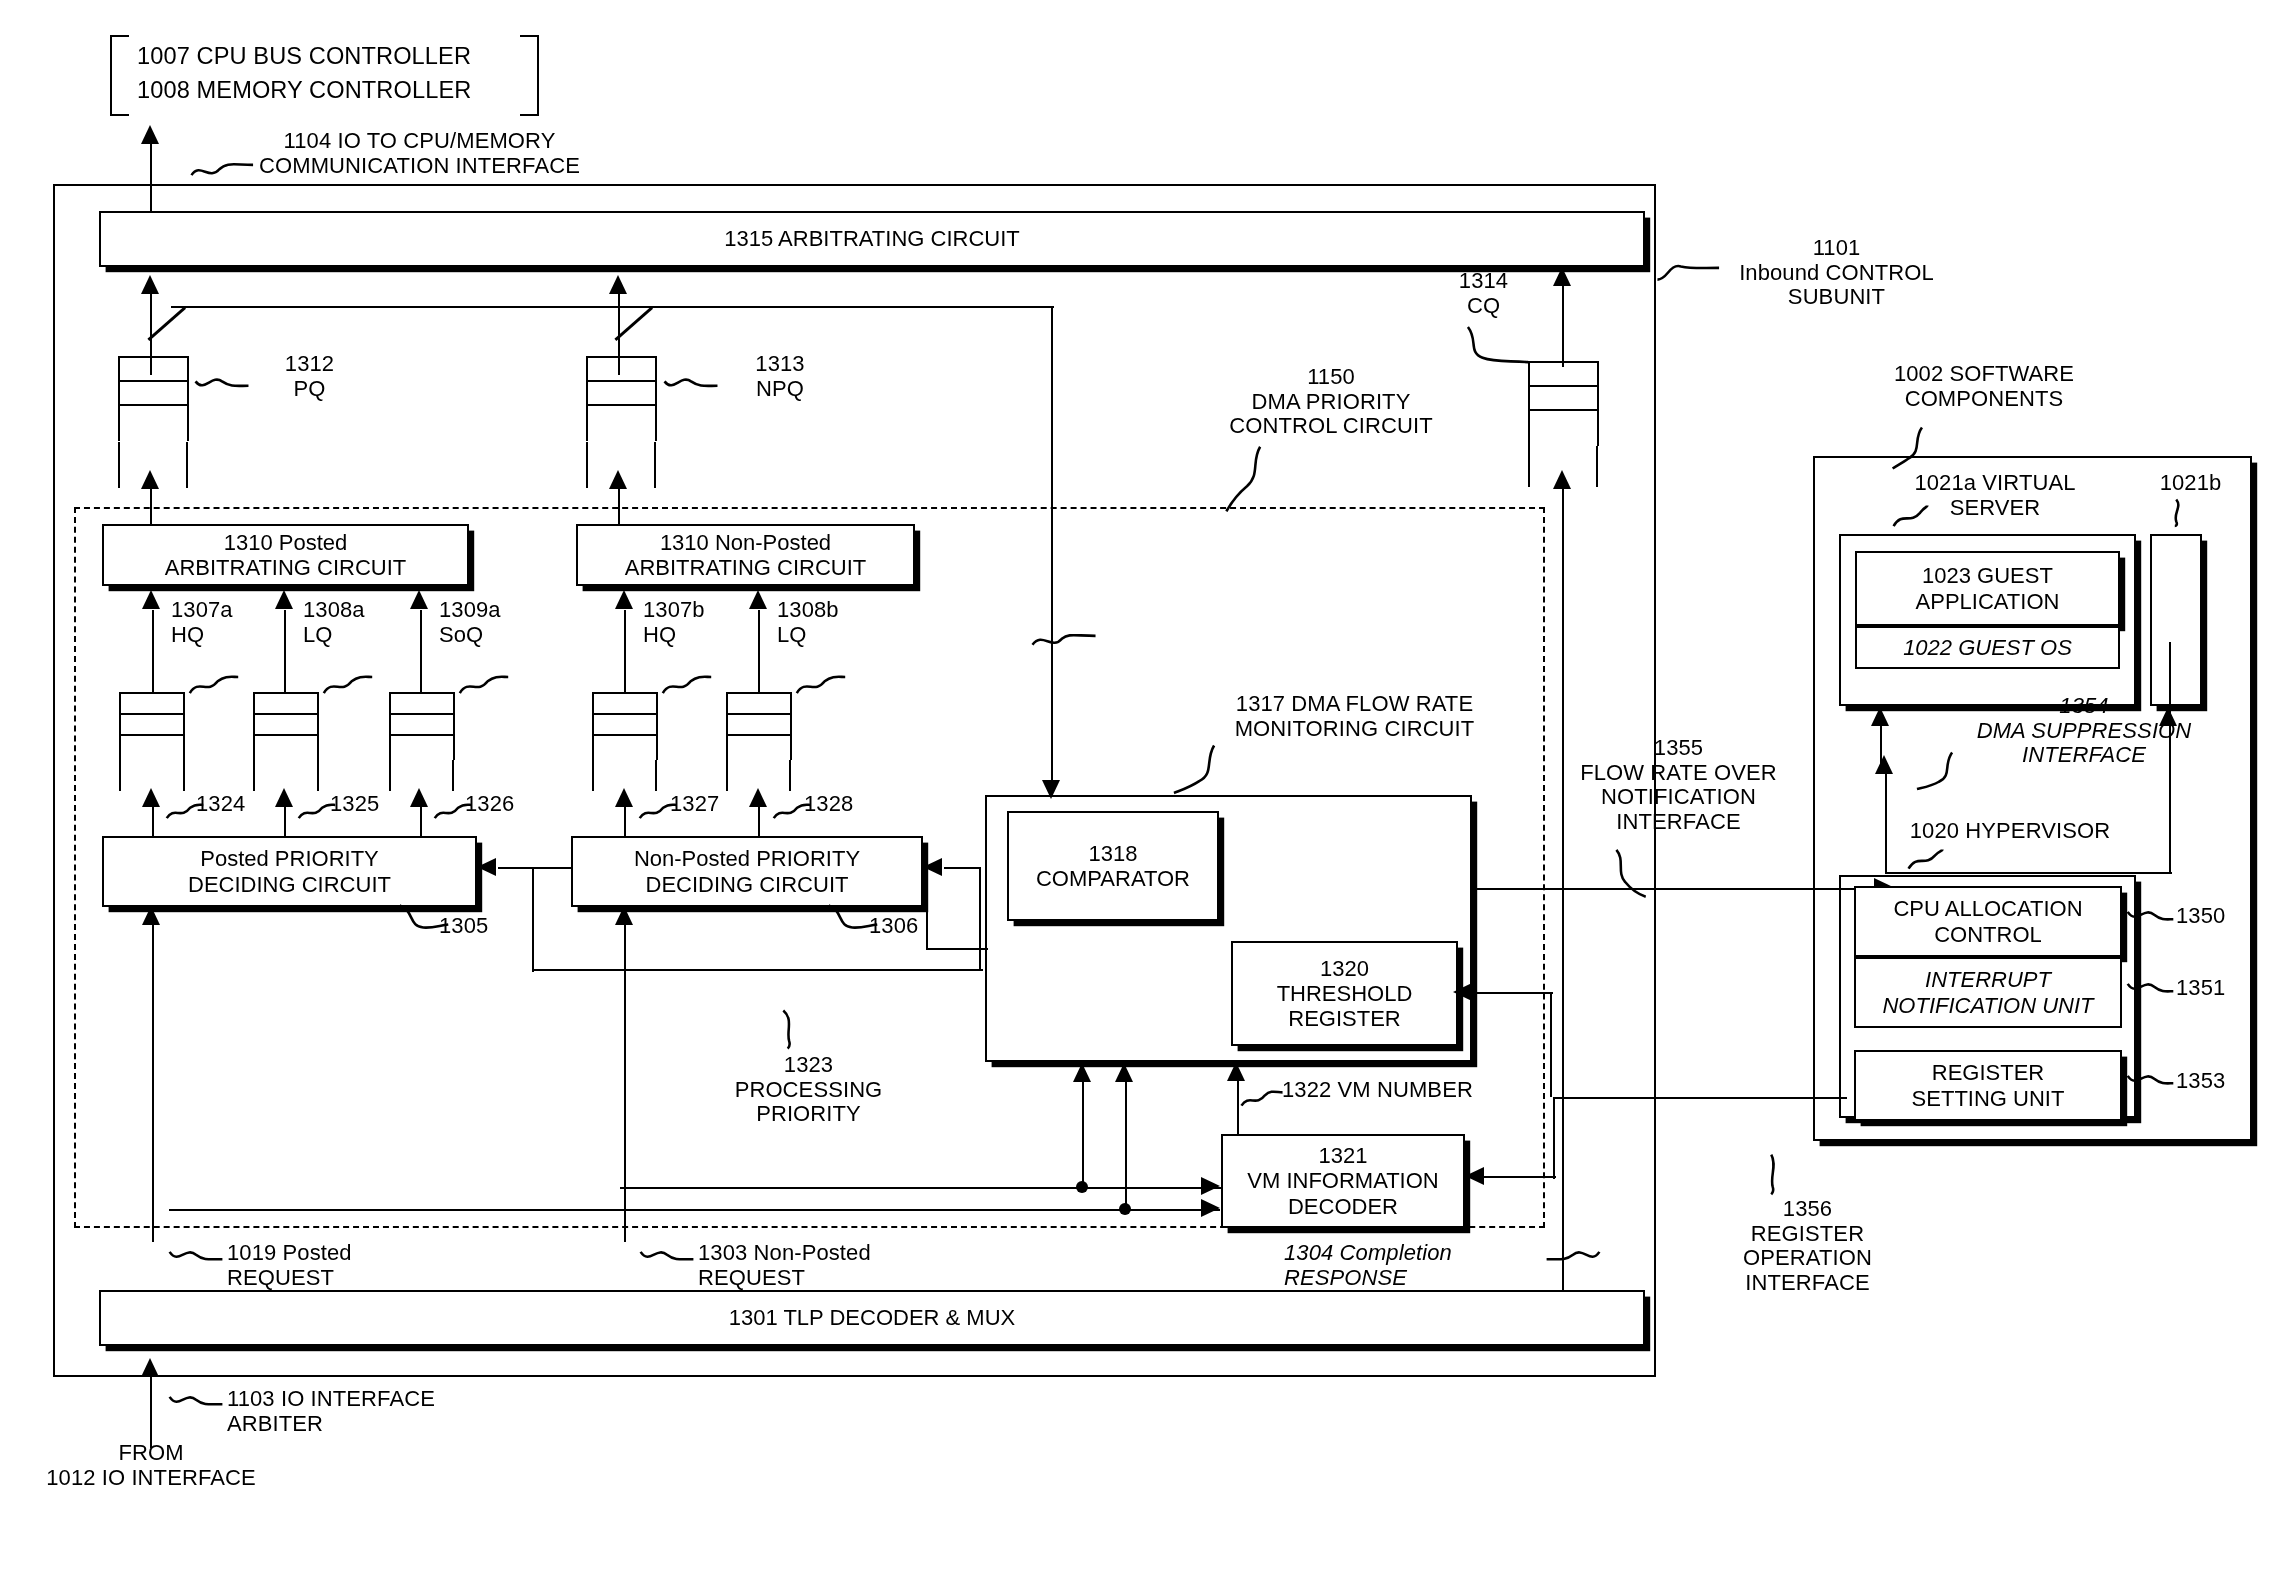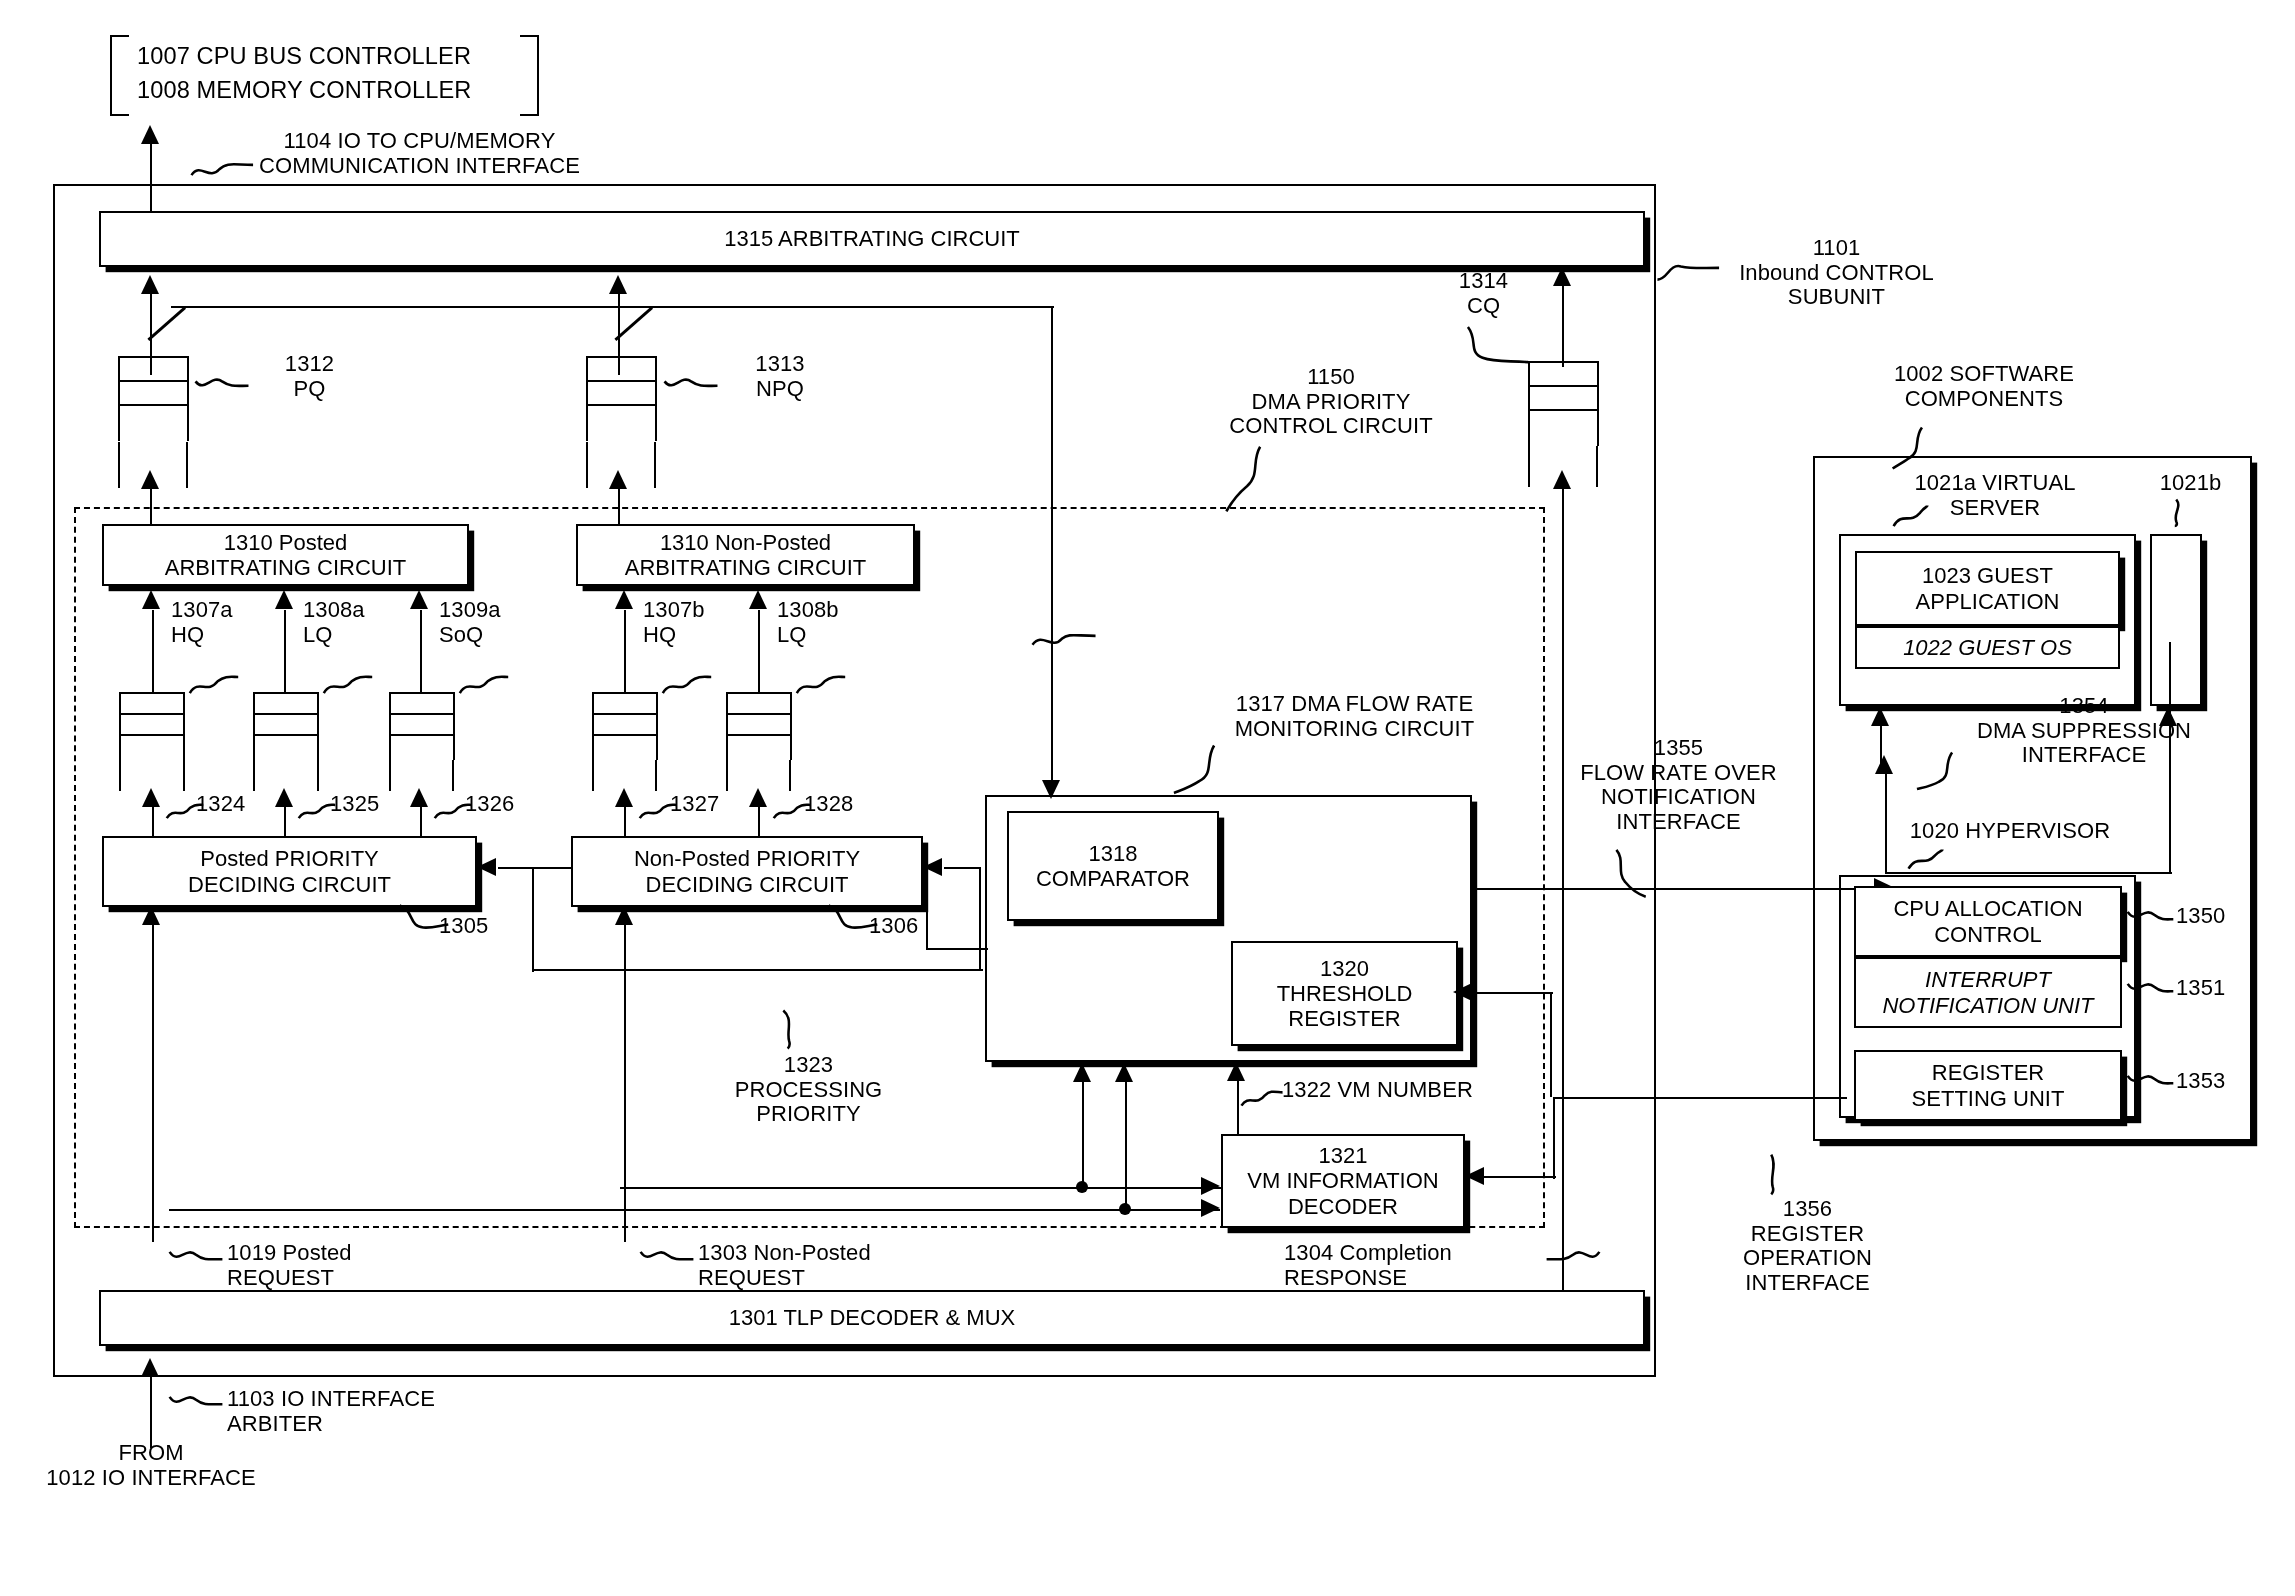--- a/index.html
+++ b/index.html
@@ -422,21 +422,21 @@
   <div class="lbl" style="left:1686px;top:1197px;width:243px;">1356
 REGISTER
 OPERATION
 INTERFACE</div>
   <div class="sq" style="left:1761px;top:1153px;">
     <svg width="22" height="43" viewBox="0 0 30 58">
         <path d="M14,2 C22,16 12,32 16,46 C18,52 16,54 14,56" stroke="#000" stroke-width="3.5" fill="none"></path>
       </svg>
   </div>
 
-  <div class="lbl" style="left:1944px;top:694px;width:280px;">1354
+  <div class="lbl" style="left:1944px;top:694px;width:280px;font-style:italic;">1354
 DMA SUPPRESSION
 INTERFACE</div>
   <div class="sq" style="left:1914px;top:751px;">
     <svg width="44" height="41" viewBox="0 0 60 56">
         <path d="M52,2 C40,18 52,34 34,42 C24,48 12,50 4,52" stroke="#000" stroke-width="3.5" fill="none"></path>
       </svg>
   </div>
 
   <div class="v" style="left:2169px;top:642px;height:230px;"></div>
   <div class="h" style="left:1885px;top:872px;width:287px;"></div>
@@ -523,21 +523,21 @@
   </div>
 
   <div class="lbl left" style="left:698px;top:1241px;width:280px;">1303 Non-Posted
 REQUEST</div>
   <div class="sq" style="left:639px;top:1246px;">
     <svg width="56" height="22" viewBox="0 0 76 30">
         <path d="M2,8 C14,26 24,0 38,12 C48,20 58,18 74,18" stroke="#000" stroke-width="3.5" fill="none"></path>
       </svg>
   </div>
 
-  <div class="lbl left" style="left:1284px;top:1241px;width:280px;">1304 Completion
+  <div class="lbl left" style="left:1284px;top:1241px;width:280px;font-style:italic;">1304 Completion
 RESPONSE</div>
   <div class="sq" style="left:1545px;top:1246px;">
     <svg width="56" height="22" viewBox="0 0 76 30">
         <path d="M74,8 C62,26 52,0 38,12 C28,20 18,18 2,18" stroke="#000" stroke-width="3.5" fill="none"></path>
       </svg>
   </div>
 
   <div class="box" style="left:99px;top:1290px;width:1546px;height:56px;">1301 TLP DECODER &amp; MUX</div>
 
   <div class="v" style="left:150px;top:1377px;height:71px;"></div>

